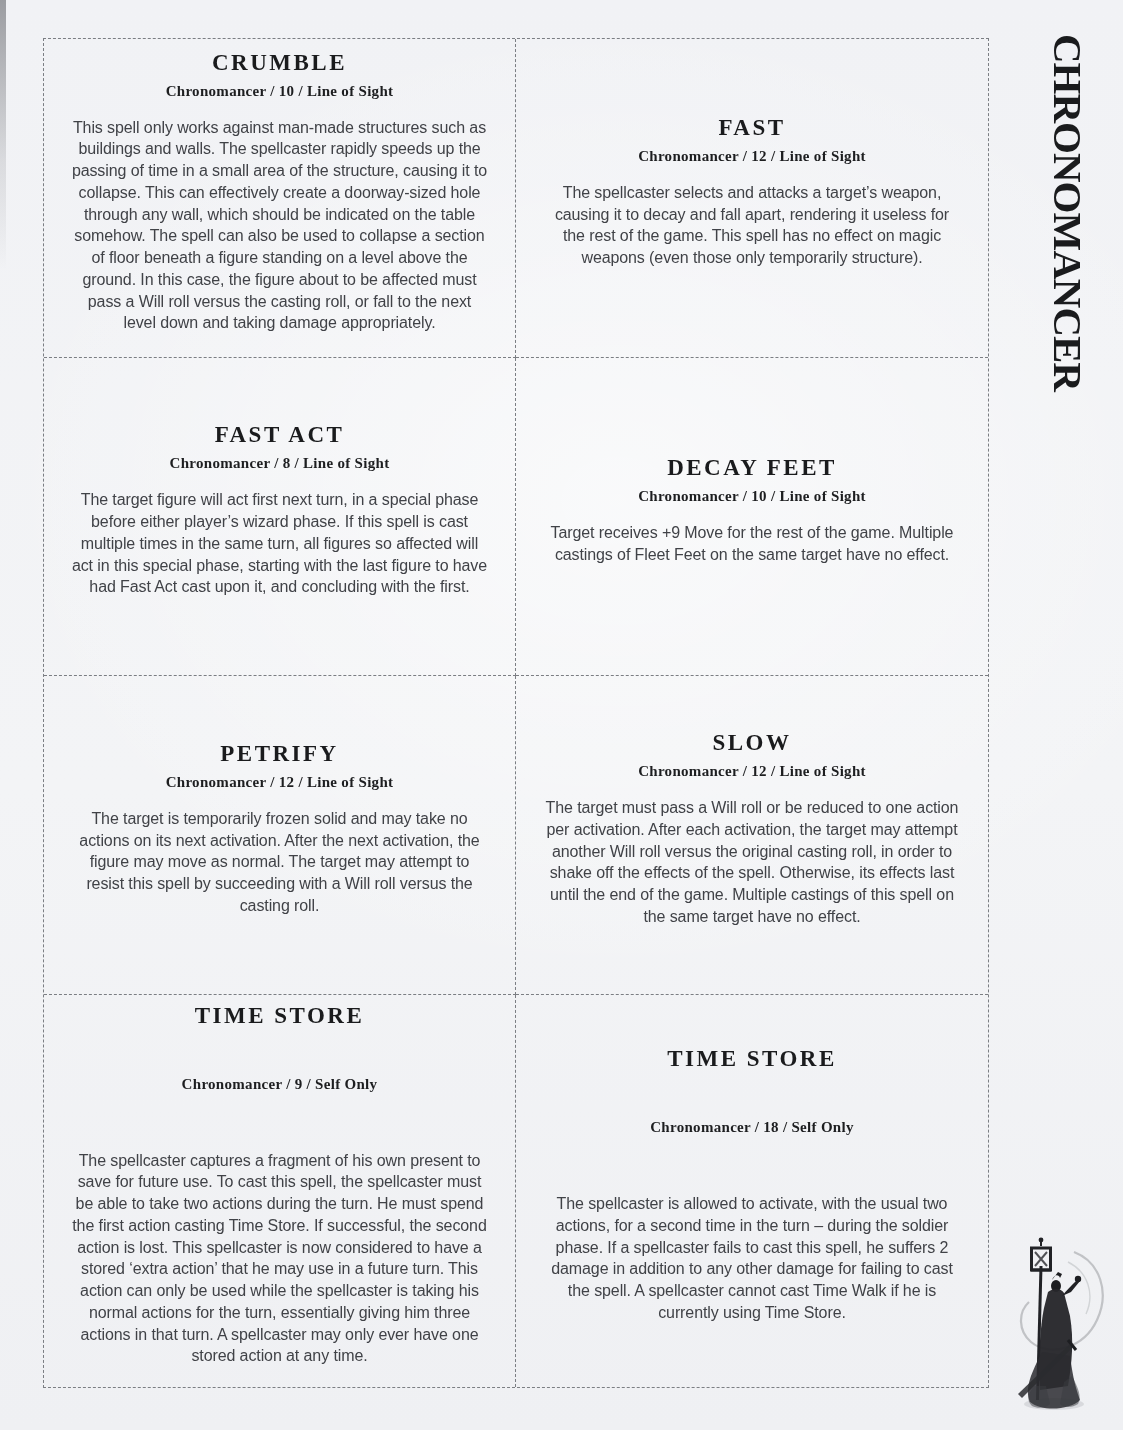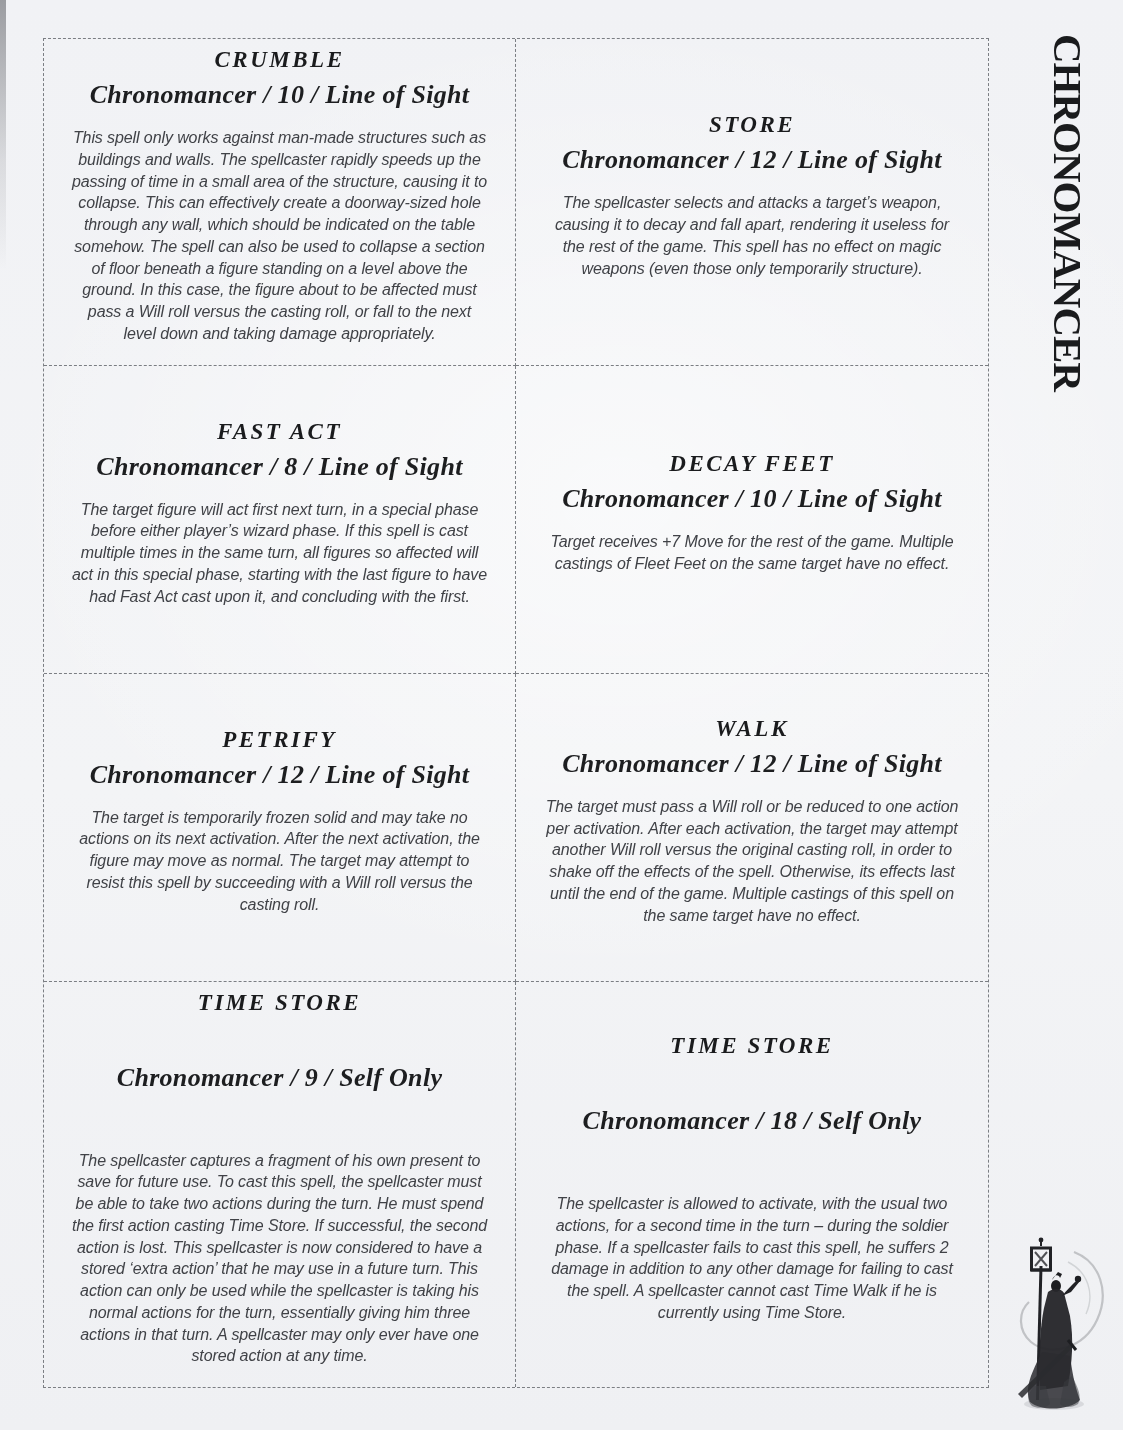--- a/index.html
+++ b/index.html
@@ -30,37 +30,36 @@
     box-sizing:border-box;
   }
   .cell{
     box-sizing:border-box;
     display:flex;flex-direction:column;
     justify-content:center;align-items:center;
     text-align:center;
     padding:8px 14px;
     border-right:1px dashed #7b7e83;
     border-bottom:1px dashed #7b7e83;
-    font-style:italic;
   }
   .cell:nth-child(2n){border-right:none;}
   .cell:nth-child(7),.cell:nth-child(8){border-bottom:none;gap:40px;}
   .spell-name{
     margin:0 0 7px 0;
     font-family:"Liberation Serif",serif;
     font-weight:700;
     font-size:23px;
     letter-spacing:2.5px;
     color:#1a1b1d;
   }
   .spell-stats{
     margin:0 0 5px 0;
     font-family:"Liberation Serif",serif;
     font-weight:700;
-    font-size:26px;
+    font-size:15px;
     letter-spacing:0.3px;
     color:#1d1e20;
   }
   .spell-desc{
     margin:12px;
     font-size:16px;
     line-height:1.36;
     letter-spacing:-0.1px;
     color:#404247;
     max-width:452px;
@@ -93,45 +92,45 @@
 
   <div class="grid">
 
     <section class="cell">
       <h2 class="spell-name">CRUMBLE</h2>
       <h3 class="spell-stats">Chronomancer / 10 / Line of Sight</h3>
       <p class="spell-desc">This spell only works against man-made structures such as buildings and walls. The spellcaster rapidly speeds up the passing of time in a small area of the structure, causing it to collapse. This can effectively create a doorway-sized hole through any wall, which should be indicated on the table somehow. The spell can also be used to collapse a section of floor beneath a figure standing on a level above the ground. In this case, the figure about to be affected must pass a Will roll versus the casting roll, or fall to the next level down and taking damage appropriately.</p>
     </section>
 
     <section class="cell">
-      <h2 class="spell-name">STORE</h2>
+      <h2 class="spell-name">FAST</h2>
       <h3 class="spell-stats">Chronomancer / 12 / Line of Sight</h3>
       <p class="spell-desc">The spellcaster selects and attacks a target’s weapon, causing it to decay and fall apart, rendering it useless for the rest of the game. This spell has no effect on magic weapons (even those only temporarily structure).</p>
     </section>
 
     <section class="cell">
       <h2 class="spell-name">FAST ACT</h2>
       <h3 class="spell-stats">Chronomancer / 8 / Line of Sight</h3>
       <p class="spell-desc">The target figure will act first next turn, in a special phase before either player’s wizard phase. If this spell is cast multiple times in the same turn, all figures so affected will act in this special phase, starting with the last figure to have had Fast Act cast upon it, and concluding with the first.</p>
     </section>
 
     <section class="cell">
       <h2 class="spell-name">DECAY FEET</h2>
       <h3 class="spell-stats">Chronomancer / 10 / Line of Sight</h3>
-      <p class="spell-desc">Target receives +7 Move for the rest of the game. Multiple castings of Fleet Feet on the same target have no effect.</p>
+      <p class="spell-desc">Target receives +9 Move for the rest of the game. Multiple castings of Fleet Feet on the same target have no effect.</p>
     </section>
 
     <section class="cell">
       <h2 class="spell-name">PETRIFY</h2>
       <h3 class="spell-stats">Chronomancer / 12 / Line of Sight</h3>
       <p class="spell-desc">The target is temporarily frozen solid and may take no actions on its next activation. After the next activation, the figure may move as normal. The target may attempt to resist this spell by succeeding with a Will roll versus the casting roll.</p>
     </section>
 
     <section class="cell">
-      <h2 class="spell-name">WALK</h2>
+      <h2 class="spell-name">SLOW</h2>
       <h3 class="spell-stats">Chronomancer / 12 / Line of Sight</h3>
       <p class="spell-desc">The target must pass a Will roll or be reduced to one action per activation. After each activation, the target may attempt another Will roll versus the original casting roll, in order to shake off the effects of the spell. Otherwise, its effects last until the end of the game. Multiple castings of this spell on the same target have no effect.</p>
     </section>
 
     <section class="cell">
       <h2 class="spell-name">TIME STORE</h2>
       <h3 class="spell-stats">Chronomancer / 9 / Self Only</h3>
       <p class="spell-desc">The spellcaster captures a fragment of his own present to save for future use. To cast this spell, the spellcaster must be able to take two actions during the turn. He must spend the first action casting Time Store. If successful, the second action is lost. This spellcaster is now considered to have a stored ‘extra action’ that he may use in a future turn. This action can only be used while the spellcaster is taking his normal actions for the turn, essentially giving him three actions in that turn. A spellcaster may only ever have one stored action at any time.</p>
     </section>
 

